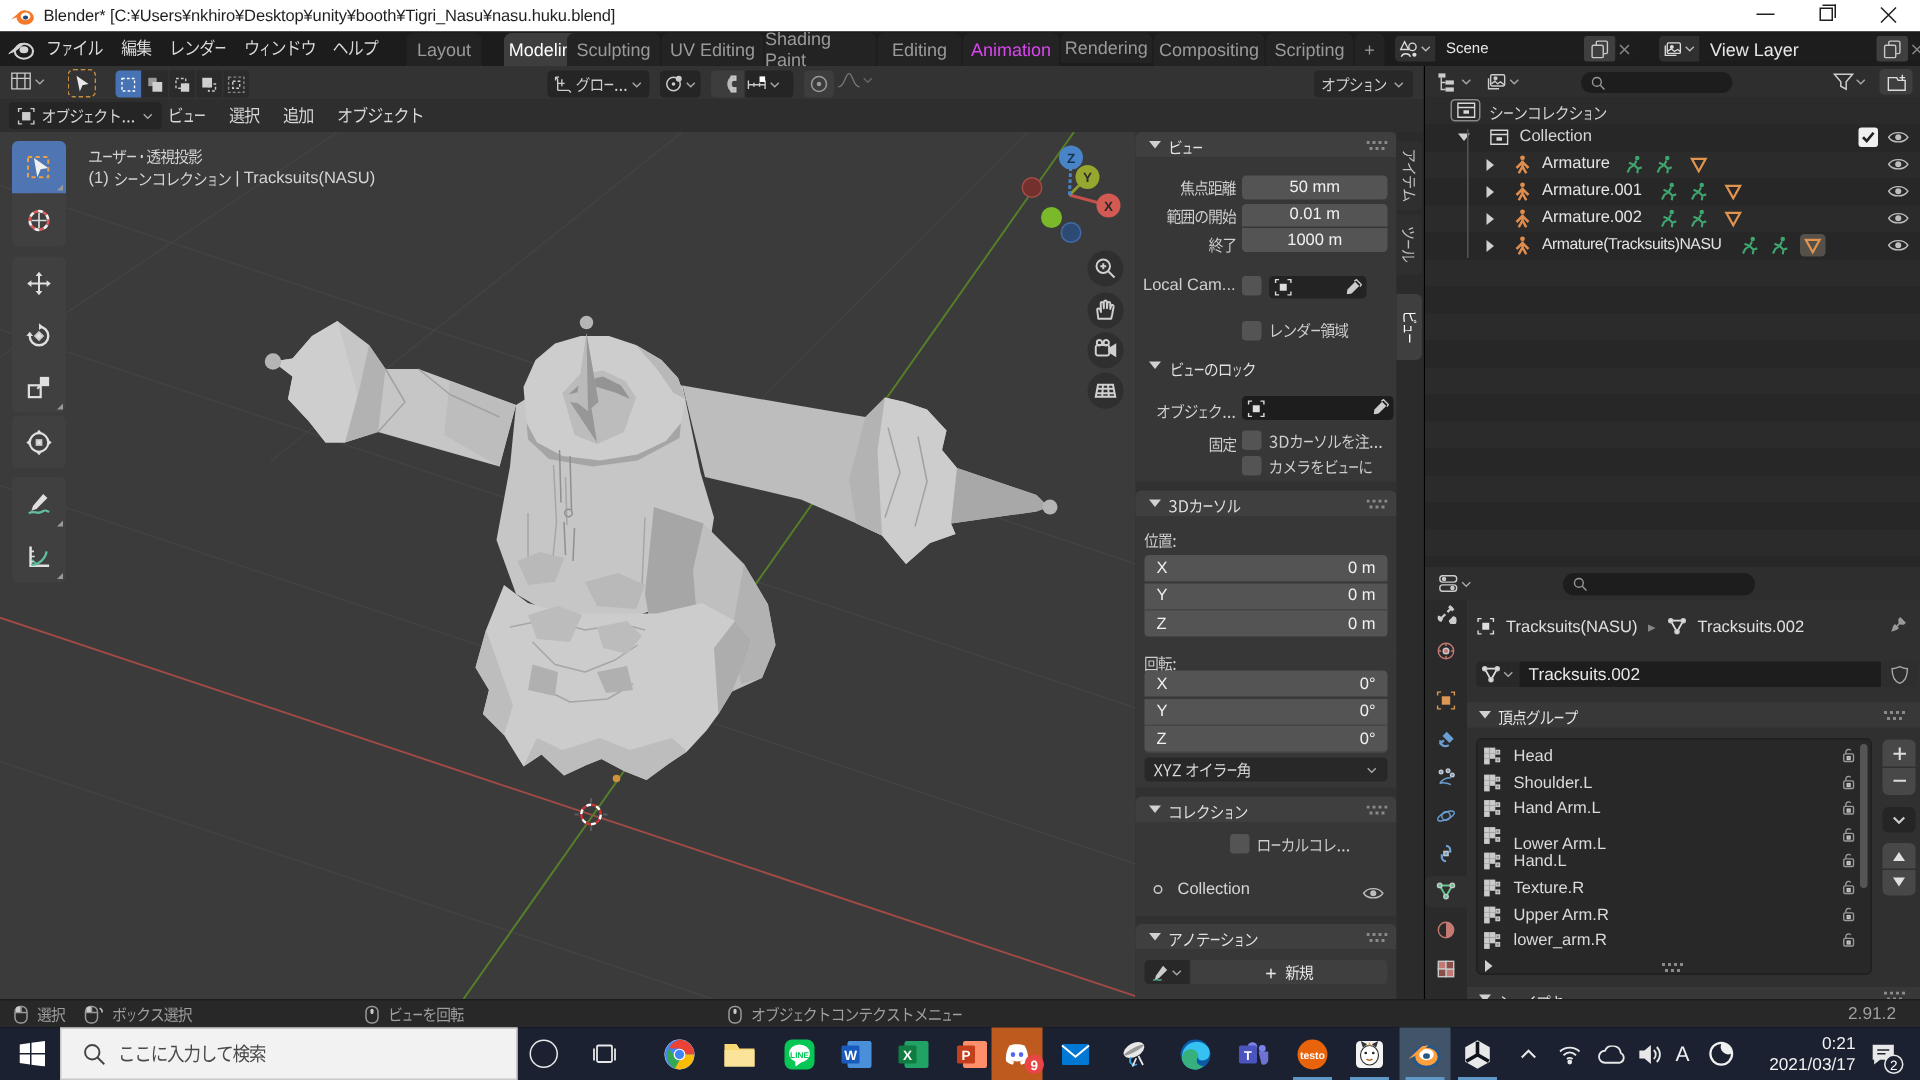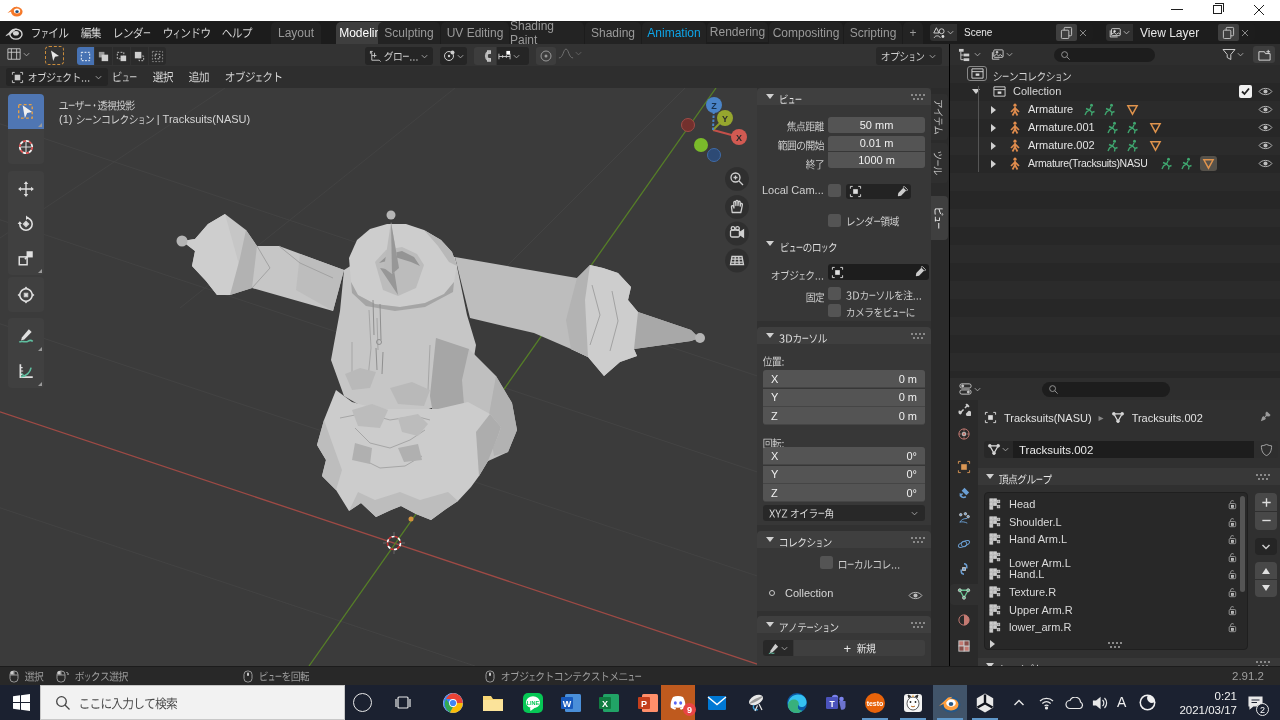--- a/index.html
+++ b/index.html
@@ -1531,20 +1531,21 @@
   </svg>
 <div class="abs row" style="left:1256px;top:703px;width:13px;height:13px;background:#1b2130;border:1px solid #e8e8e8;border-radius:50%;justify-content:center;font-size:9px;color:#fff;">2</div>
 <div class="abs" style="left:0;top:0;width:1280px;height:21px;background:#ffffff;">
  <div class="row" style="height:21px;padding-left:7px;">
       <svg width="16" height="13" viewBox="0 0 22 18" style="vertical-align:-2px">
 <path d="M0.5 12.5 L9.5 4.5 L14.5 3.5 L7 10 Z" fill="#f5792a"></path>
 <ellipse cx="13.5" cy="10.8" rx="8" ry="6.6" fill="#f5792a"></ellipse>
 <ellipse cx="13.8" cy="9.6" rx="4.4" ry="3.5" fill="#fff"></ellipse>
         <ellipse cx="13.8" cy="10.7" rx="2.4" ry="1.9" fill="#1e4d7c"></ellipse>
       </svg>
+  <span style="font-size:11px;letter-spacing:-0.1px;color:#1f1f1f;margin-left:6px;">Blender* [C:¥Users¥nkhiro¥Desktop¥unity¥booth¥Tigri_Nasu¥nasu.huku.blend]</span>
  </div>
  <div class="abs" style="left:1171px;top:9px;width:12px;height:1px;background:#1f1f1f;"></div>
  <div class="abs" style="left:1213px;top:5px;width:9px;height:9px;border:1px solid #1f1f1f;"></div>
  <div class="abs" style="left:1215px;top:3px;width:9px;height:9px;border-top:1px solid #1f1f1f;border-right:1px solid #1f1f1f;"></div>
  <svg class="abs" style="left:1253px;top:4px;" width="12" height="12" viewBox="0 0 12 12" stroke="#1f1f1f">
       <path d="M1 1 L11 11 M11 1 L1 11"></path>
     </svg>
 </div>
 <div class="abs" style="left:0;top:21px;width:1280px;height:23px;background:#1c1c1c;">
  <div class="row" style="height:23px;padding-left:5px;gap:0;">
@@ -1580,22 +1581,22 @@
           <path transform="translate(-30,0) scale(0.9,-1)" d="M62 282 137 206C152 226 174 257 194 283C239 338 323 448 371 506C405 548 424 551 463 513C505 472 598 373 656 308C720 234 808 132 879 46L948 119C871 202 771 310 704 382C645 444 559 534 499 591C430 656 383 645 330 582C267 507 180 396 133 348C106 322 88 304 62 282Z"></path>
           <path transform="translate(810,0) scale(0.9,-1)" d="M524 21 577 -23C584 -17 595 -9 611 0C727 57 866 160 952 277L905 345C828 232 705 141 613 99C613 130 613 613 613 676C613 714 616 742 617 750H525C526 742 530 714 530 676C530 613 530 123 530 77C530 57 528 37 524 21ZM66 26 141 -24C225 45 289 143 319 250C346 350 350 564 350 675C350 705 354 735 355 747H263C267 726 270 704 270 674C270 563 269 363 240 272C210 175 150 86 66 26Z"></path>
           <path transform="translate(1650,0) scale(0.9,-1)" d="M805 718C805 755 835 785 871 785C908 785 938 755 938 718C938 682 908 652 871 652C835 652 805 682 805 718ZM759 718C759 707 761 696 764 686L732 685C686 685 287 685 230 685C197 685 158 688 130 692V603C156 604 190 606 230 606C287 606 683 606 741 606C728 510 681 371 610 280C527 173 414 88 220 40L288 -35C472 22 591 115 682 232C761 335 810 496 831 601L833 612C845 608 858 606 871 606C933 606 984 656 984 718C984 780 933 831 871 831C809 831 759 780 759 718Z"></path>
         </svg></span>
  </div>
  <div class="abs row" style="left:271px;top:1px;width:50px;height:22px;background:#232323;border-radius:5px 5px 0 0;justify-content:center;font-size:12px;color:#9a9a9a;">Layout</div>
     <div class="abs row" style="left:336px;top:1px;width:55px;height:22px;background:#3e3e3e;border-radius:5px 5px 0 0;justify-content:center;font-size:12px;color:#ffffff;">Modeling</div>
     <div class="abs row" style="left:378px;top:1px;width:62px;height:22px;background:#232323;border-radius:5px 5px 0 0;justify-content:center;font-size:12px;color:#9a9a9a;">Sculpting</div>
     <div class="abs row" style="left:441px;top:1px;width:68px;height:22px;background:#232323;border-radius:5px 5px 0 0;justify-content:center;font-size:12px;color:#9a9a9a;">UV Editing</div>
     <div class="abs row" style="left:510px;top:1px;width:74px;height:22px;background:#232323;border-radius:5px 5px 0 0;justify-content:center;font-size:12px;color:#9a9a9a;">Shading Paint</div>
-    <div class="abs row" style="left:585px;top:1px;width:56px;height:22px;background:#232323;border-radius:5px 5px 0 0;justify-content:center;font-size:12px;color:#9a9a9a;">Shading</div>
-    <div class="abs row" style="left:642px;top:1px;width:64px;height:22px;background:#232323;border-radius:5px 5px 0 0;justify-content:center;font-size:12px;color:#0ea5e9;">Animation</div>
+    <div class="abs row" style="left:585px;top:1px;width:56px;height:22px;background:#232323;border-radius:5px 5px 0 0;justify-content:center;font-size:12px;color:#9a9a9a;">Editing</div>
+    <div class="abs row" style="left:642px;top:1px;width:64px;height:22px;background:#232323;border-radius:5px 5px 0 0;justify-content:center;font-size:12px;color:#d946ef;">Animation</div>
     <div class="abs row" style="left:707px;top:1px;width:61px;height:20px;background:#232323;border-radius:5px 5px 0 0;justify-content:center;font-size:12px;color:#9a9a9a;">Rendering</div>
     <div class="abs row" style="left:769px;top:1px;width:74px;height:22px;background:#232323;border-radius:5px 5px 0 0;justify-content:center;font-size:12px;color:#9a9a9a;">Compositing</div>
     <div class="abs row" style="left:844px;top:1px;width:58px;height:22px;background:#232323;border-radius:5px 5px 0 0;justify-content:center;font-size:12px;color:#9a9a9a;">Scripting</div>
     <div class="abs row" style="left:903px;top:1px;width:20px;height:22px;background:#232323;border-radius:5px 5px 0 0;justify-content:center;font-size:12px;color:#9a9a9a;">+</div>
  <div class="abs row" style="left:930px;top:3px;height:17px;">
   <span class="row" style="background:#303030;border-radius:3px 0 0 3px;height:17px;padding:0 2px;">
         <svg width="14" height="14" viewBox="0 0 16 16" fill="none" stroke="#ddd" style="vertical-align:middle;">
           <path d="M5 2 L8 8 H2 Z" stroke="#ddd"></path>
           <circle cx="11" cy="6" r="2.8" stroke="#ddd"></circle>
           <path d="M2.5 13.5 C3.5 10.5 8.5 10.5 9.5 13.5" stroke="#ddd"></path>
@@ -1622,21 +1623,21 @@
   <span class="row" style="background:#303030;border-radius:3px 0 0 3px;height:17px;padding:0 2px;">
         <svg width="14" height="14" viewBox="0 0 16 16" fill="none" stroke="#ddd" style="vertical-align:middle;">
           <rect x="4" y="3" width="10" height="8" rx="1"></rect>
           <circle cx="7.5" cy="6" r="1" fill="#ddd"></circle>
           <path d="M4 9.5 L7 7.5 L9.5 9.5 L12 8 L14 9.5 M2.5 5 L2.5 12.5 L11 12.5"></path>
         </svg>
         <svg width="9" height="9" viewBox="0 0 10 10" stroke="#bbb" fill="none">
           <path d="M2 3.5 L5 6.5 L8 3.5"></path>
         </svg>
       </span>
-  <span class="row" style="background:#1d1d1d;height:17px;width:85px;padding-left:7px;font-size:12px;color:#e8e8e8;">View Layer</span>
+  <span class="row" style="background:#1d1d1d;height:17px;width:118px;padding-left:7px;font-size:12px;color:#e8e8e8;">View Layer</span>
   <span style="display:inline-flex;align-items:center;justify-content:center;width:21px;height:17px;background:#3f3f3f;border-radius:2px;">
         <svg width="13" height="13" viewBox="0 0 14 14" fill="none" stroke="#c8c8c8" style="vertical-align:middle;">
           <rect x="4.5" y="1.5" width="8" height="9" rx="1"></rect>
           <rect x="1.5" y="4.5" width="8" height="9" rx="1" fill="#3f3f3f"></rect>
         </svg>
       </span>
       <span class="row" style="background:#1d1d1d;height:17px;width:16px;border-radius:0 3px 3px 0;">
         <svg width="12" height="12" viewBox="0 0 12 12" fill="none" stroke="#888" style="vertical-align:middle;">
           <path d="M3 3 L9 9 M9 3 L3 9"></path>
         </svg>

